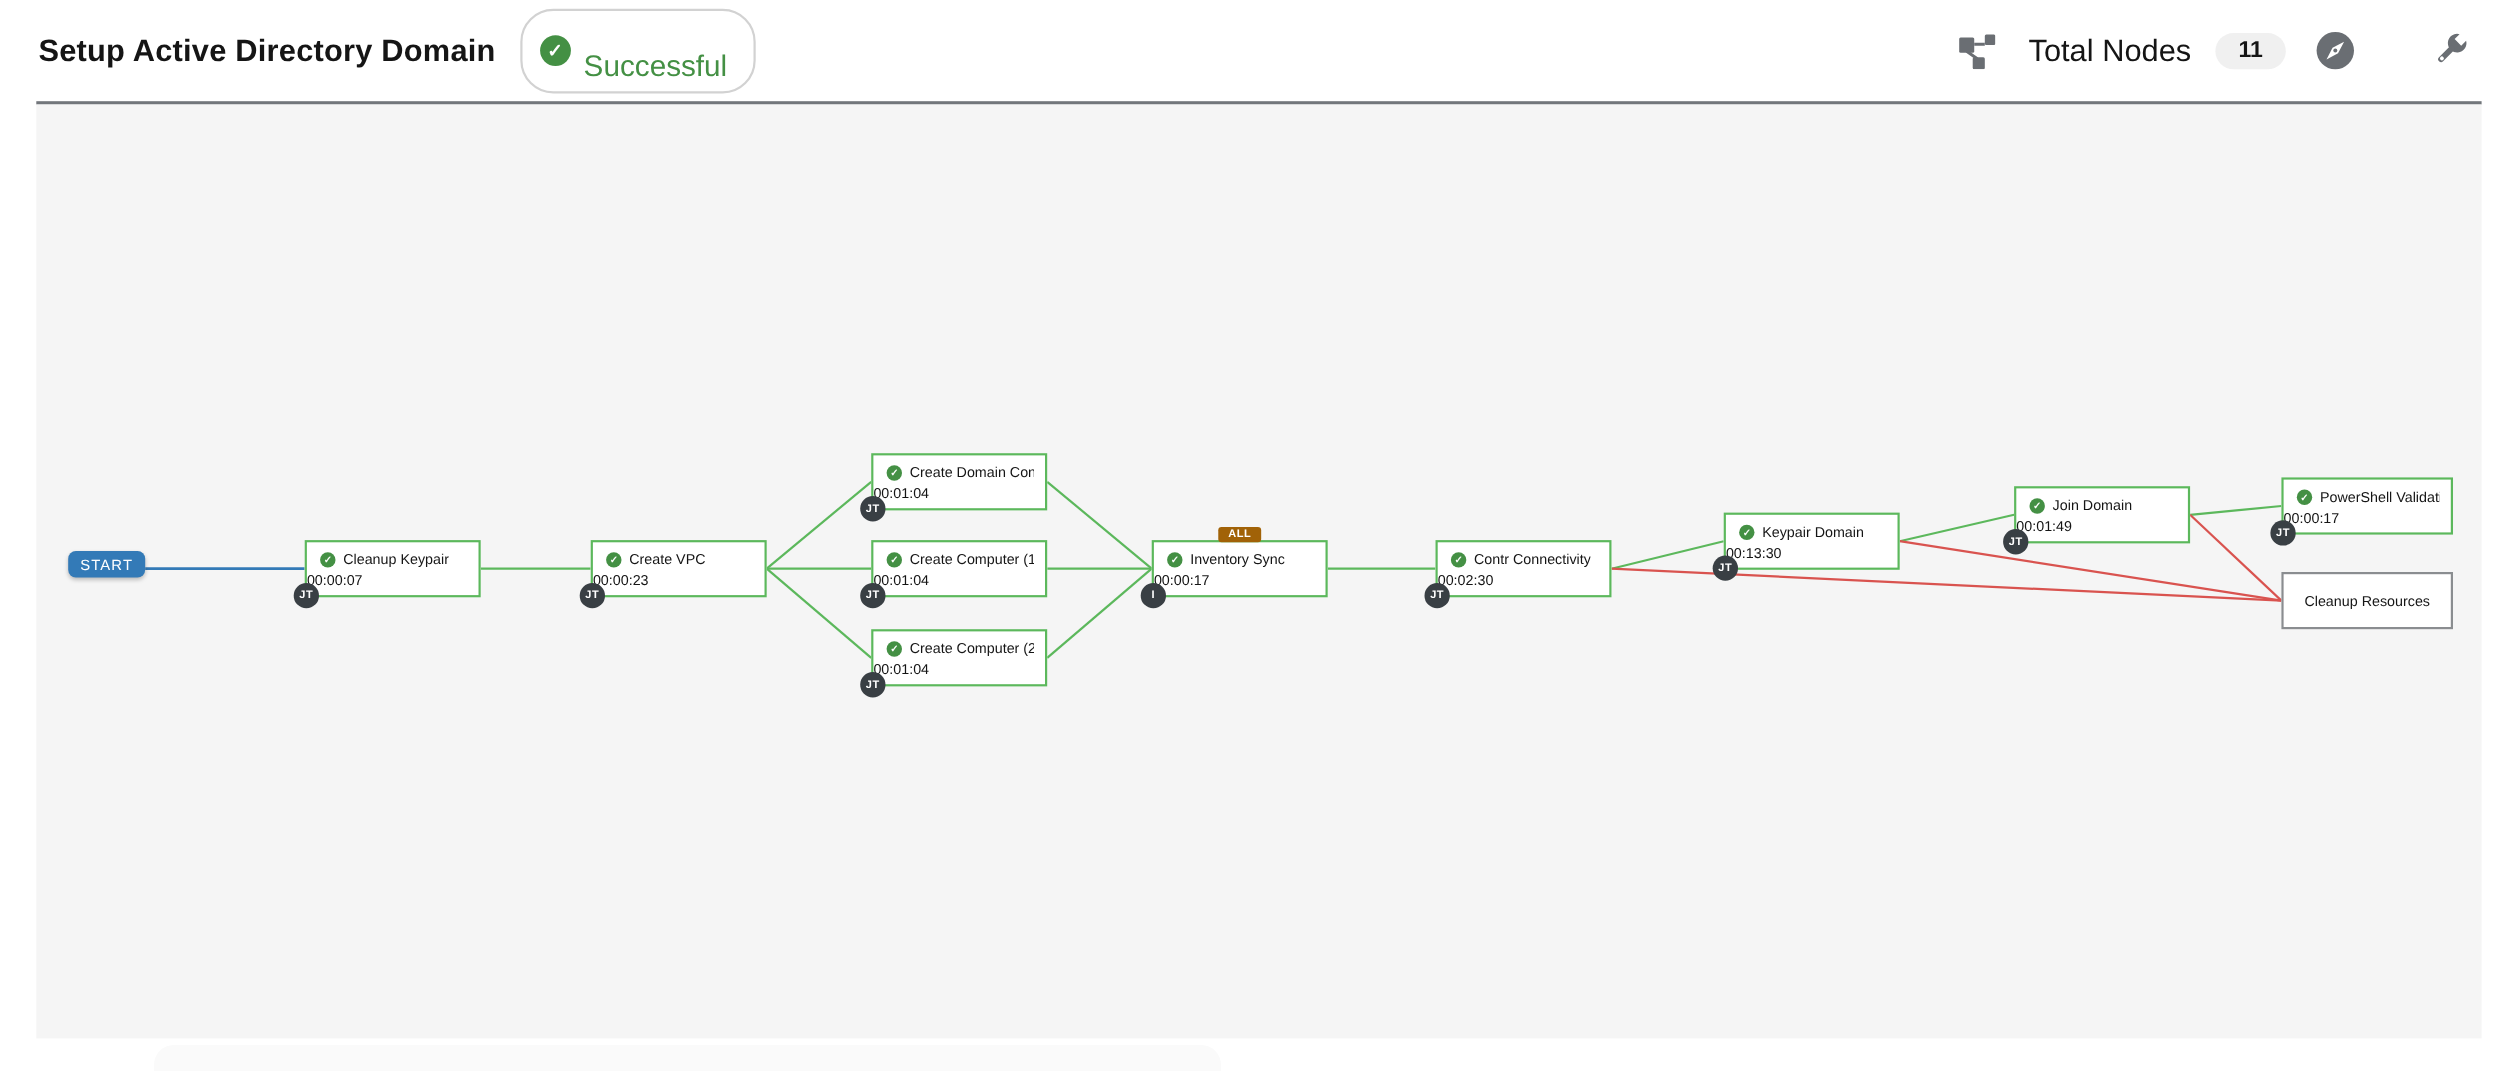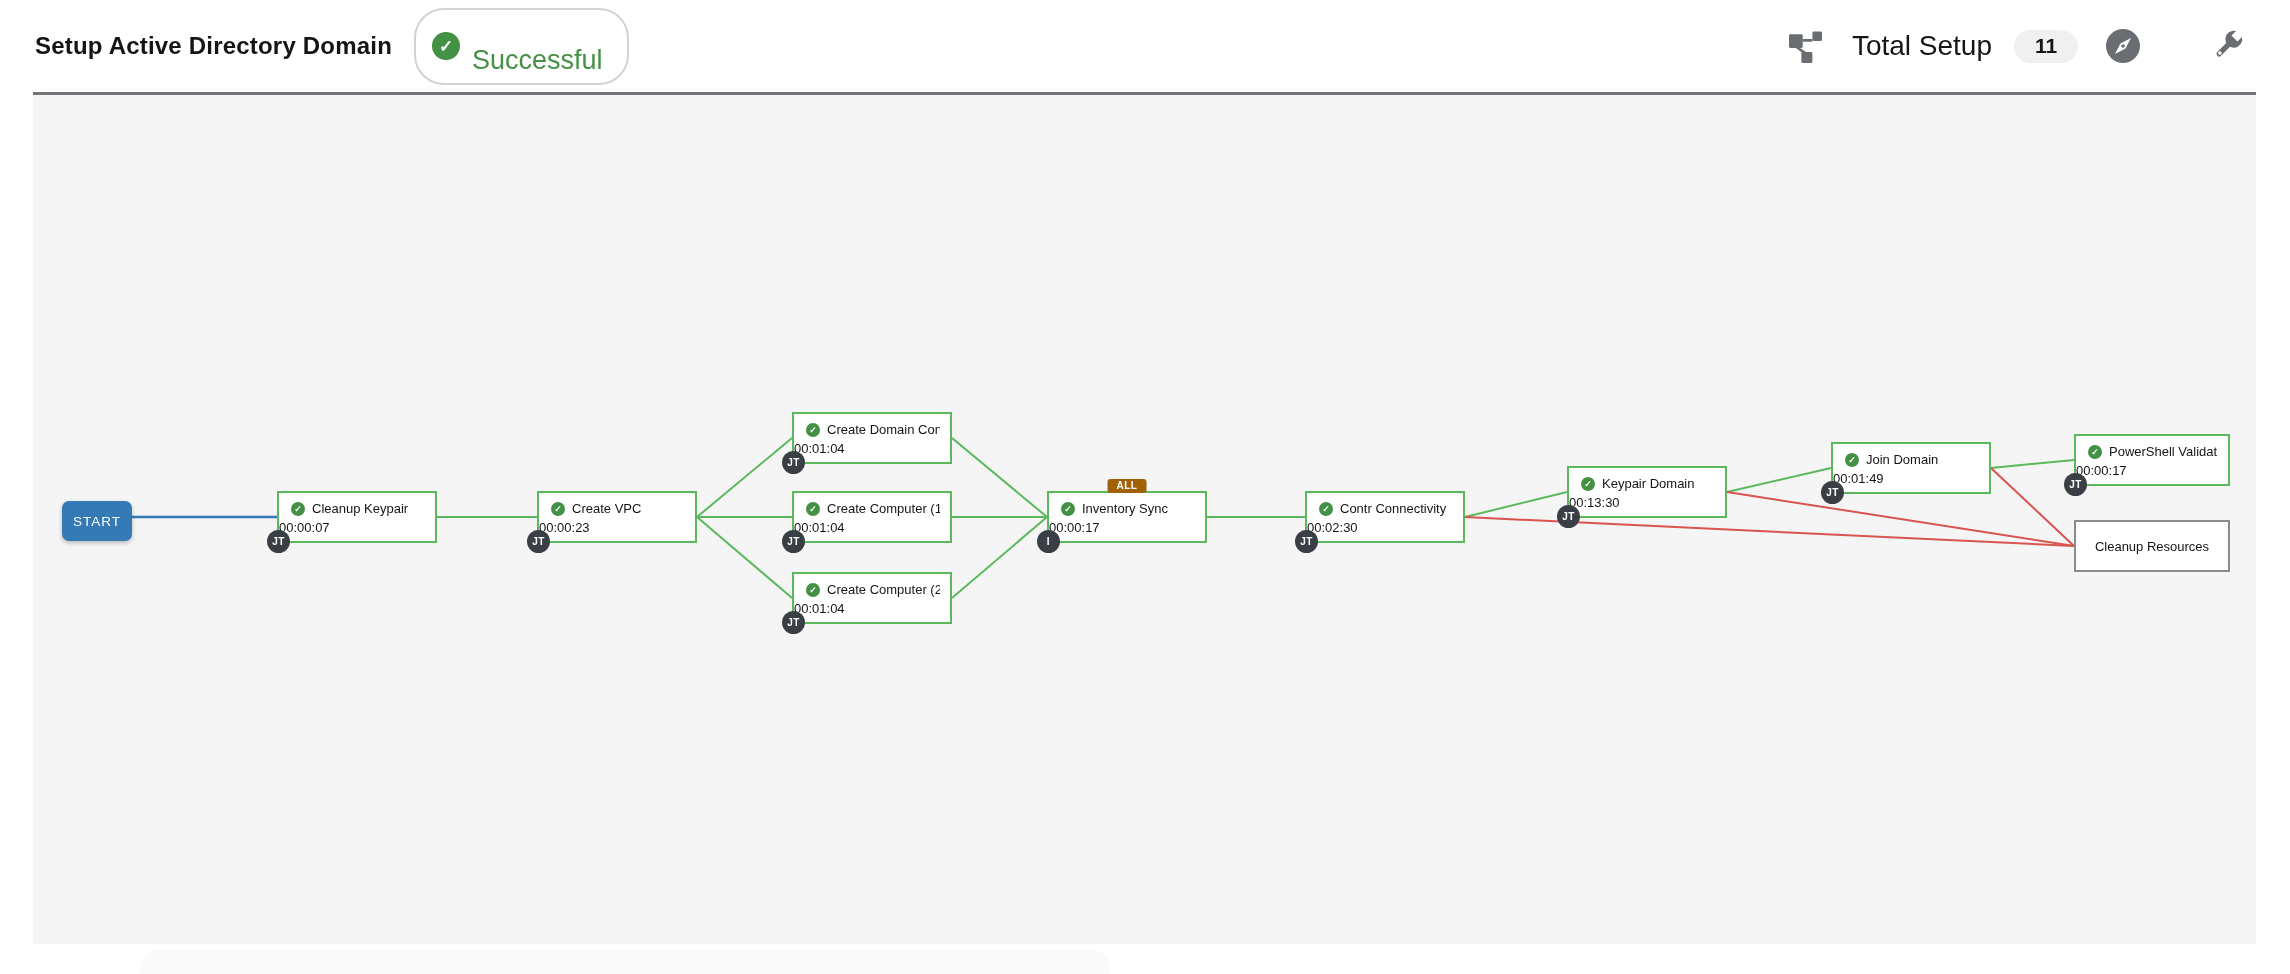--- a/index.html
+++ b/index.html
@@ -6,21 +6,21 @@
   body{
     width:2290px;height:974px;overflow:hidden;background:#ffffff;
     font-family:"Liberation Sans", sans-serif;color:#151515;position:relative;
   }
   
   .header{
     position:absolute;left:0;top:0;width:2290px;height:92px;
     display:flex;align-items:center;padding:0 44px 0 35px;box-sizing:border-box;
     background:#ffffff;
   }
-  .page-title{font-size:24px;font-weight:bold;margin:0;letter-spacing:.2px;white-space:nowrap;}
+  .page-title{font-size:28px;font-weight:bold;margin:0;letter-spacing:.2px;white-space:nowrap;}
   .status-pill{
     margin-left:22px;display:flex;align-items:center;gap:12px;
     border:2px solid #d2d2d2;border-radius:30px;padding:7px 24px 7px 16px;background:#fff;
   }
   .status-check{
     width:28px;height:28px;border-radius:50%;background:#449044;color:#fff;
     display:flex;align-items:center;justify-content:center;font-size:17px;font-weight:bold;
   }
   .status-label{font-size:27px;color:#449044;margin-top:28px;}
   .spacer{flex:1;}
@@ -89,21 +89,21 @@
   <div class="spacer"></div>
   <div class="hdr-right">
     <span style="display:flex;">
       <svg width="33" height="33" viewBox="0 0 24 24" fill="#6a6e73">
         <path d="M10 7.5h7M5 12l7 5" stroke="#6a6e73" stroke-width="2" fill="none"></path>
         <rect x="0" y="3" width="10" height="10" rx="1"></rect>
         <rect x="17" y="1" width="7" height="7" rx="1"></rect>
         <rect x="9" y="16" width="8" height="8" rx="1"></rect>
       </svg>
     </span>
-    <span class="total-nodes-label">Total Setup</span>
+    <span class="total-nodes-label">Total Nodes</span>
     <span class="count-pill">11</span>
     <button class="icon-btn">
       <span style="display:flex;">
         <svg width="38" height="38" viewBox="0 0 38 38">
           <circle cx="19" cy="19" r="17" fill="#6a6e73"></circle>
           <polygon points="27,11 21.5,21.5 11,27 16.5,16.5" fill="#ffffff"></polygon>
           <circle cx="19" cy="19" r="1.8" fill="#6a6e73"></circle>
         </svg>
       </span>
     </button>
@@ -135,21 +135,21 @@
       <line x1="919" y1="503" x2="1014" y2="422" stroke="#5cb85c" stroke-width="2"></line>
       <line x1="1174" y1="422" x2="1272" y2="422" stroke="#5cb85c" stroke-width="2"></line>
       <line x1="1432" y1="422" x2="1534" y2="397" stroke="#5cb85c" stroke-width="2"></line>
       <line x1="1694" y1="397" x2="1798" y2="373" stroke="#5cb85c" stroke-width="2"></line>
       <line x1="1958" y1="373" x2="2041" y2="365" stroke="#5cb85c" stroke-width="2"></line>
       <line x1="1432" y1="422" x2="2041" y2="451" stroke="#d9534f" stroke-width="2"></line>
       <line x1="1694" y1="397" x2="2041" y2="451" stroke="#d9534f" stroke-width="2"></line>
       <line x1="1958" y1="373" x2="2041" y2="451" stroke="#d9534f" stroke-width="2"></line>
     </svg>
   <div id="wf-nodes">
-      <div class="wf-node start" style="left: 29px; top: 406px; width: 70px; height: 40px; background: rgb(51, 122, 183);">START</div>
+      <div class="wf-node start" style="left: 29px; top: 406px; width: 70px; height: 24px; background: rgb(51, 122, 183);">START</div>
       <div class="wf-node success" style="left: 244px; top: 396px; width: 160px; height: 52px; border-color: rgb(92, 184, 92);">
         <div class="node-row">
           <span class="node-check" style="background: rgb(68, 144, 68);">✓</span>
           <span class="node-label">Cleanup Keypair</span>
         </div>
         <div class="node-time">00:00:07</div>
         <div class="node-badge" style="background: rgb(57, 63, 68);">JT</div>
       </div>
       <div class="wf-node success" style="left: 504px; top: 396px; width: 160px; height: 52px; border-color: rgb(92, 184, 92);">
         <div class="node-row">

